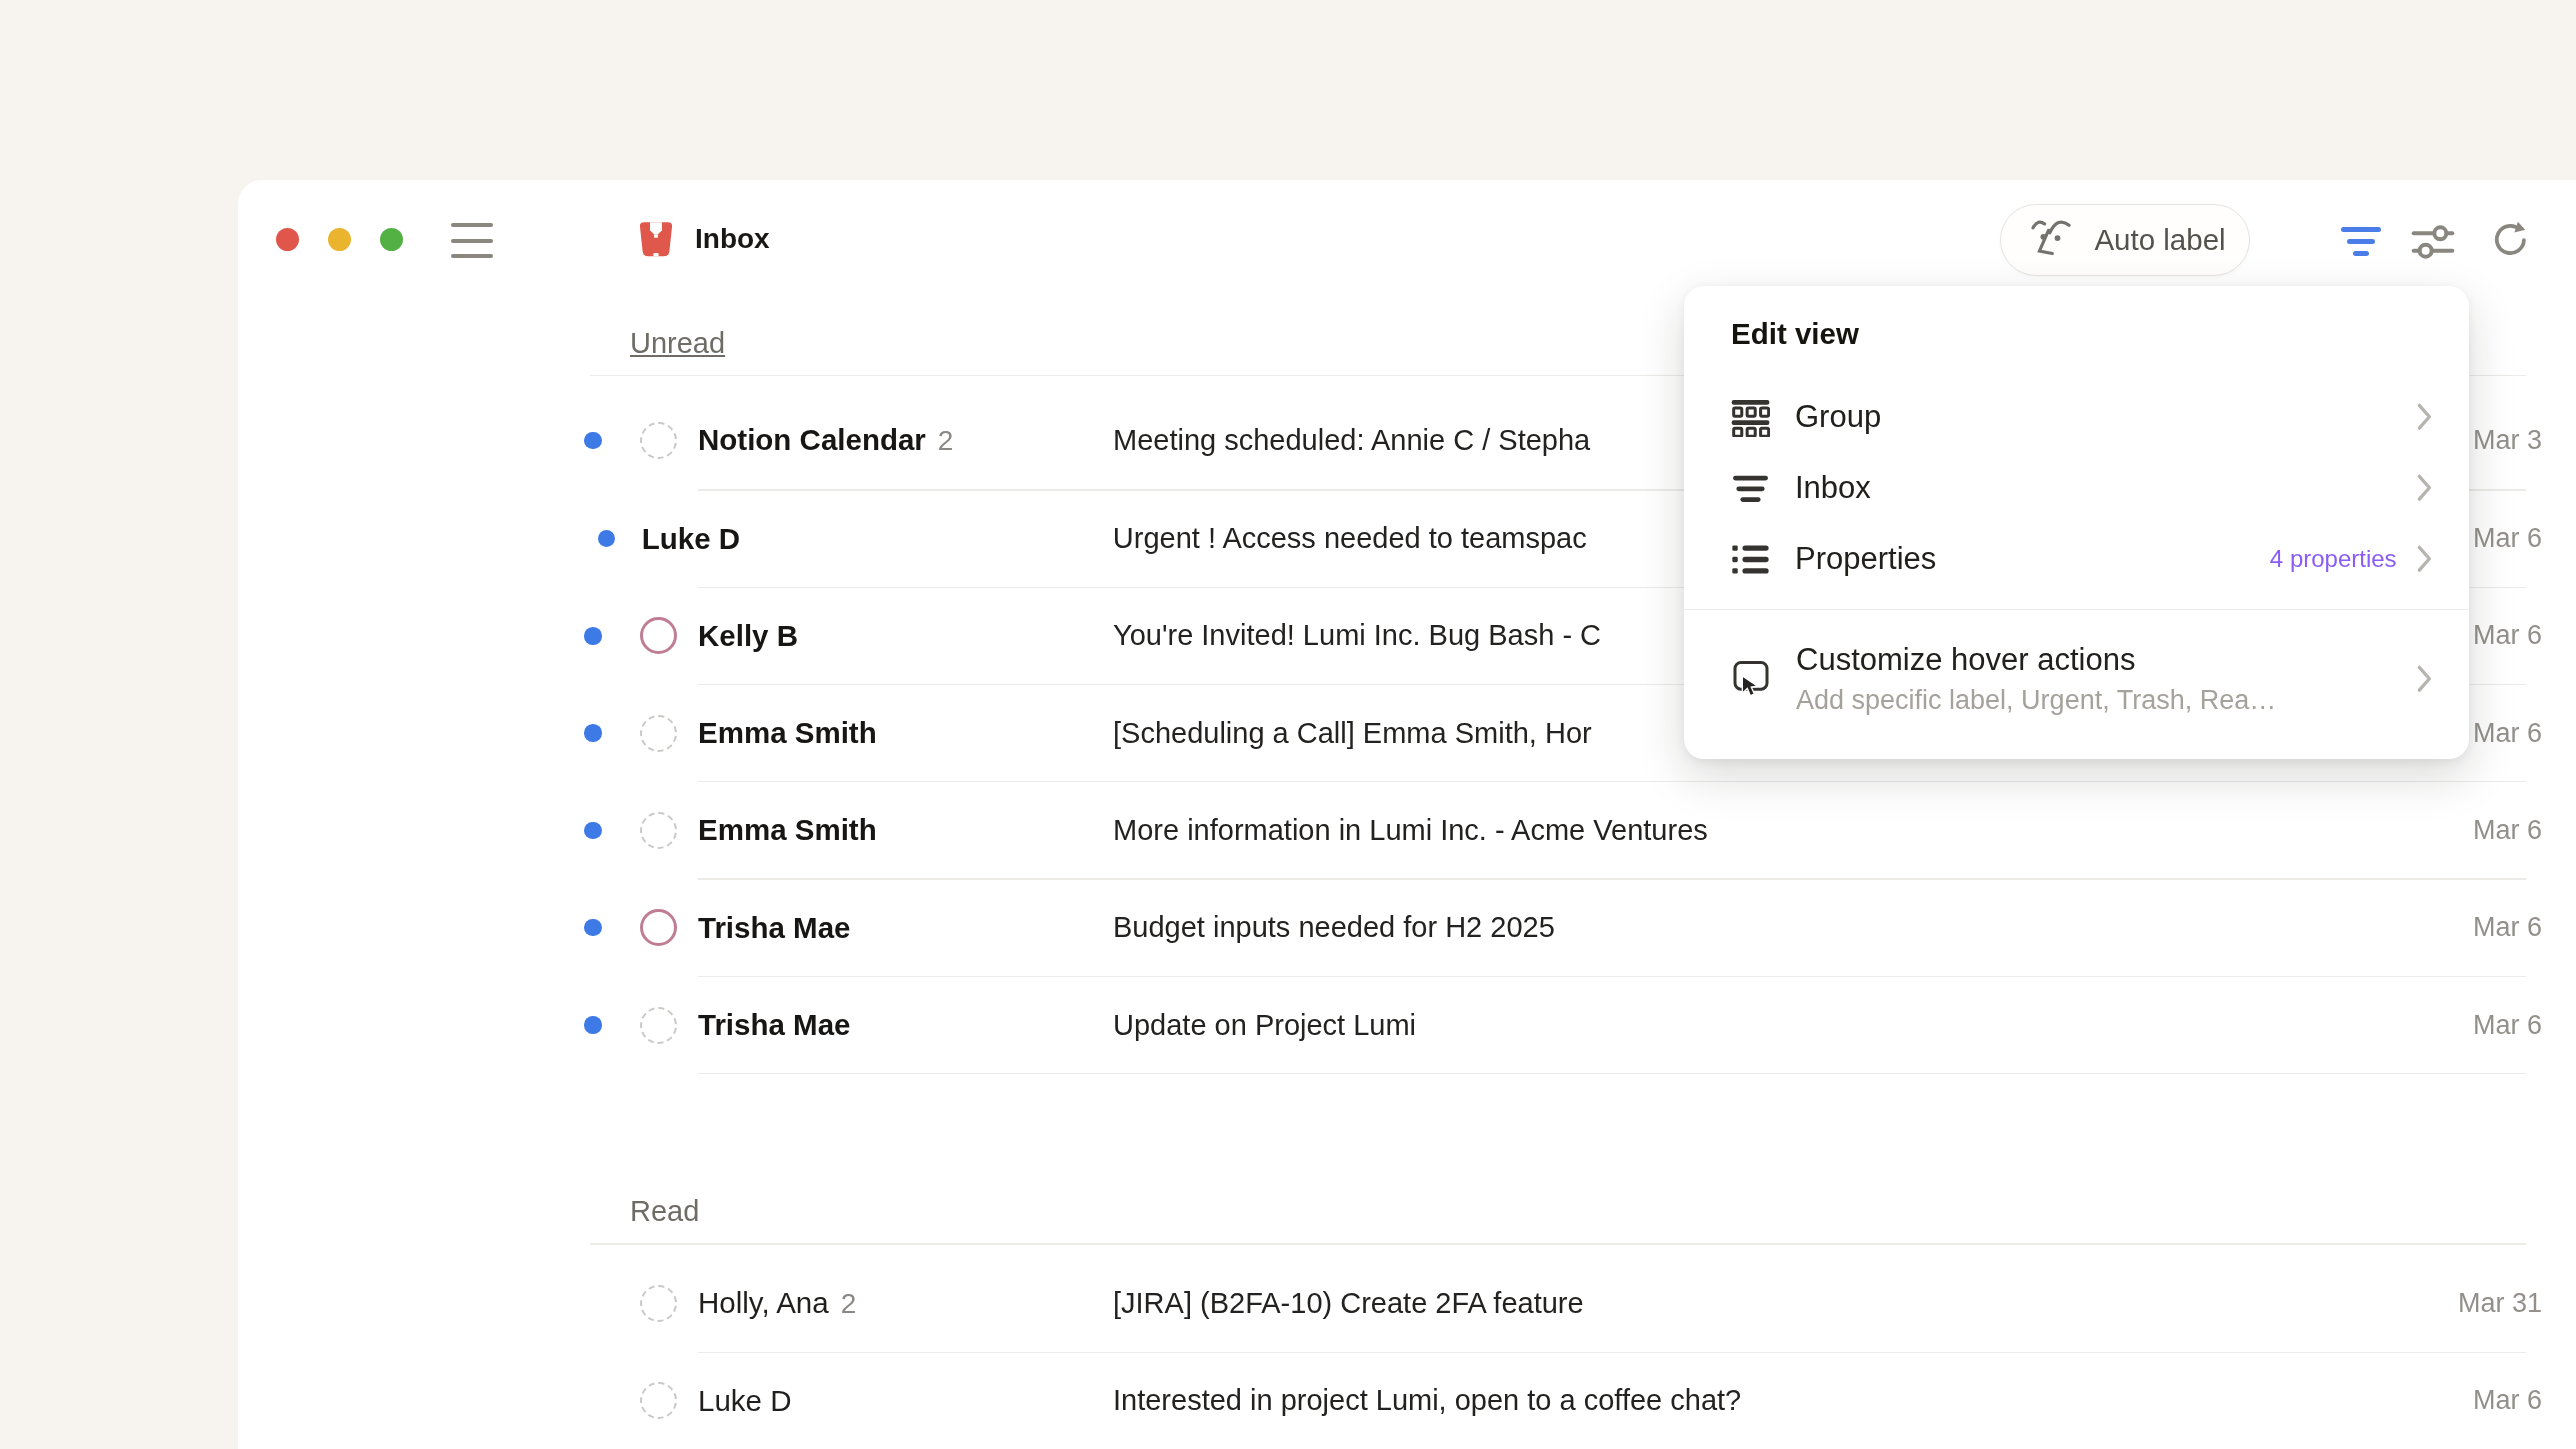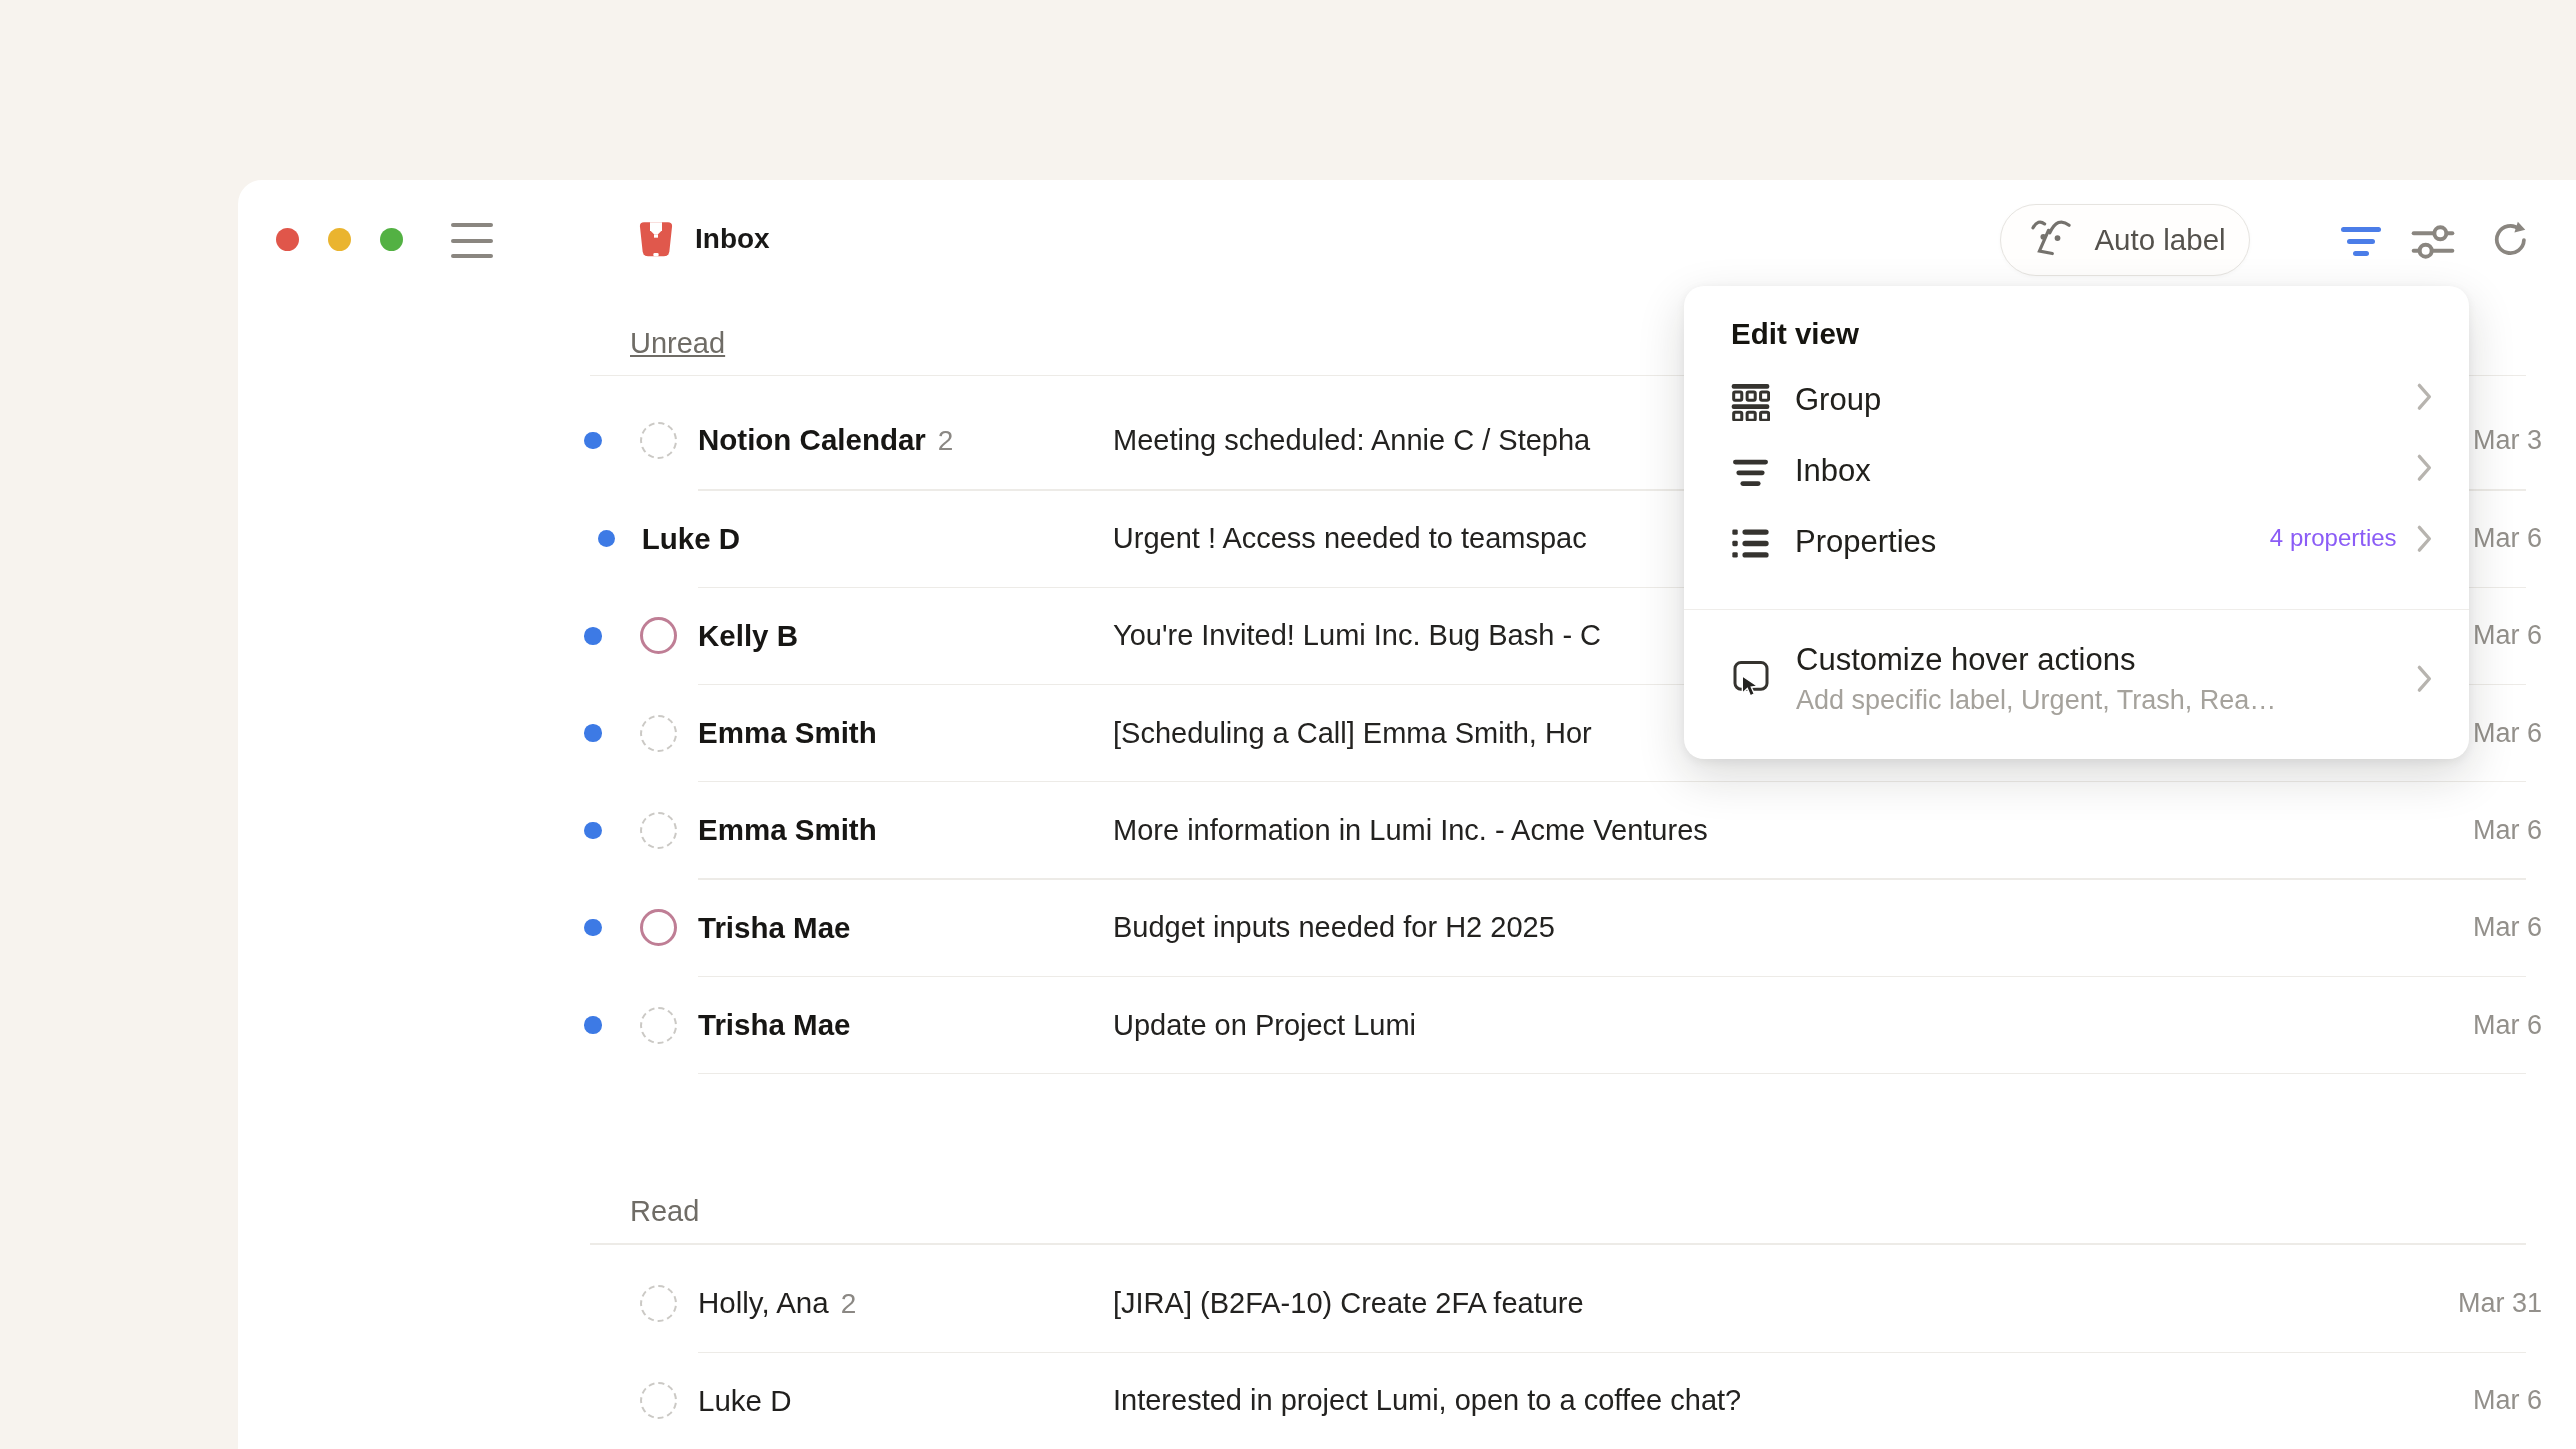--- a/index.html
+++ b/index.html
@@ -57,21 +57,21 @@
   .col-date{flex:none;margin-left:27px;font-size:27px;color:#93908B;}
   .row.no-avatar .col-dot{margin-left:13.4px;}
   .row.no-avatar .col-sender{width:471px;margin-left:15.4px;}
   
   .popover{
     position:absolute;left:1684px;top:286px;width:785px;height:473px;box-sizing:border-box;
     background:#FFFFFF;border-radius:20px;z-index:10;
     box-shadow:0 17px 47px rgba(25,24,20,0.16),0 2.7px 9.4px rgba(25,24,20,0.06);
   }
   .pop-title{margin:29.5px 0 0 47px;height:35px;line-height:35px;font-size:29.5px;font-weight:700;color:#15140F;}
-  .pop-item{height:71px;display:flex;align-items:flex-start;padding:0 36px 0 47px;cursor:pointer;}
+  .pop-item{height:71px;display:flex;align-items:center;padding:0 36px 0 47px;cursor:pointer;}
   .pop-item.first{margin-top:31px;}
   .pop-icon{width:39px;height:39px;flex:none;margin-right:25px;}
   .pop-label{flex:none;font-size:31px;color:#21201C;}
   .pop-value{margin-left:auto;font-size:24px;color:#8b5cf6;}
   .pop-chevron{margin-left:19px;flex:none;display:flex;align-items:center;}
   .pop-sep{height:1.3px;background:#EFEDEA;margin-top:14px;}
   .pop-customize{display:flex;align-items:center;padding:31px 36px 0 47px;cursor:pointer;}
   .pop-customize .pop-icon{width:40px;height:43px;align-self:center;}
   .cust-text{display:flex;flex-direction:column;}
   .cust-title{font-size:31px;color:#21201C;line-height:38px;}

